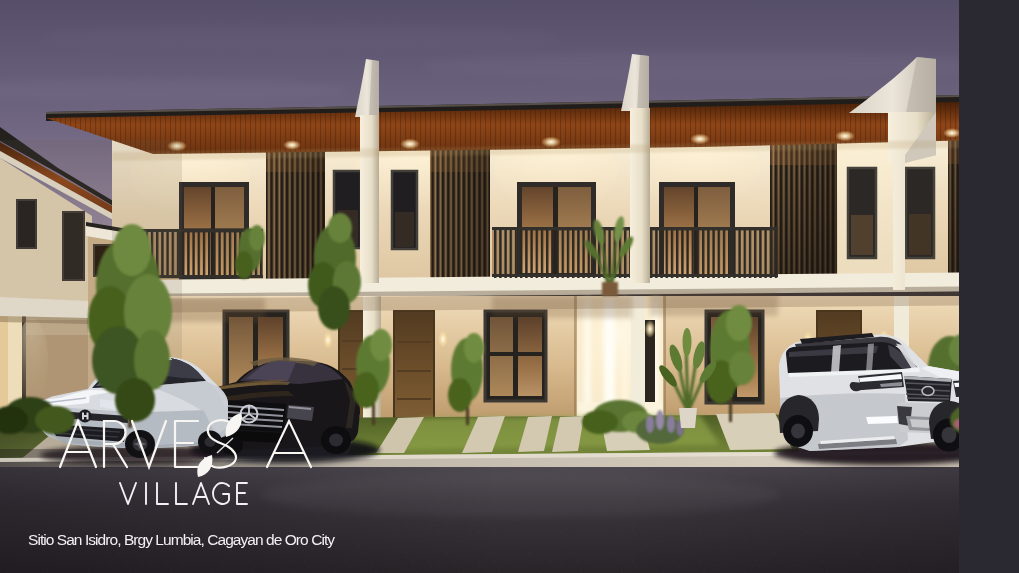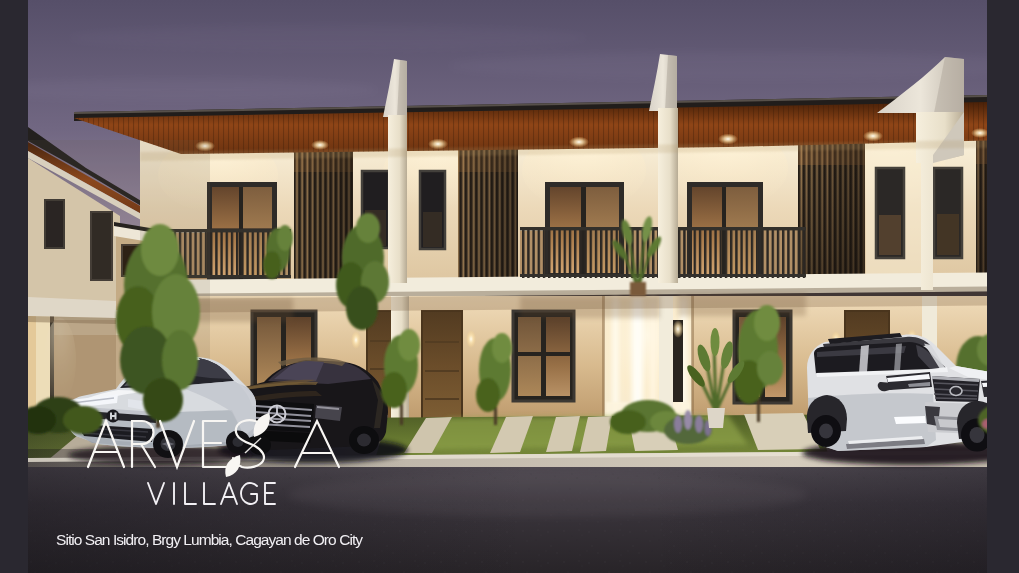--- a/index.html
+++ b/index.html
@@ -1,16 +1,16 @@
 <!DOCTYPE html>
 <html><head>
 <meta charset="utf-8">
 <style>
   html,body{margin:0;padding:0;background:#2a2830;}
-  #scene{width:959px;height:573px;position:relative;overflow:hidden;font-family:"Liberation Sans",sans-serif;padding-left:28px;}
+  #scene{width:959px;height:573px;position:relative;overflow:hidden;font-family:"Liberation Sans",sans-serif;}
 </style>
 </head>
 <body>
 <div id="scene">
 <svg width="1019" height="573" viewBox="0 0 1019 573">
 <defs>
   <linearGradient id="sky" x1="0" y1="0" x2="0" y2="1">
     <stop offset="0" stop-color="#564f69"></stop>
     <stop offset="0.55" stop-color="#716782"></stop>
     <stop offset="1" stop-color="#998ba0"></stop>

